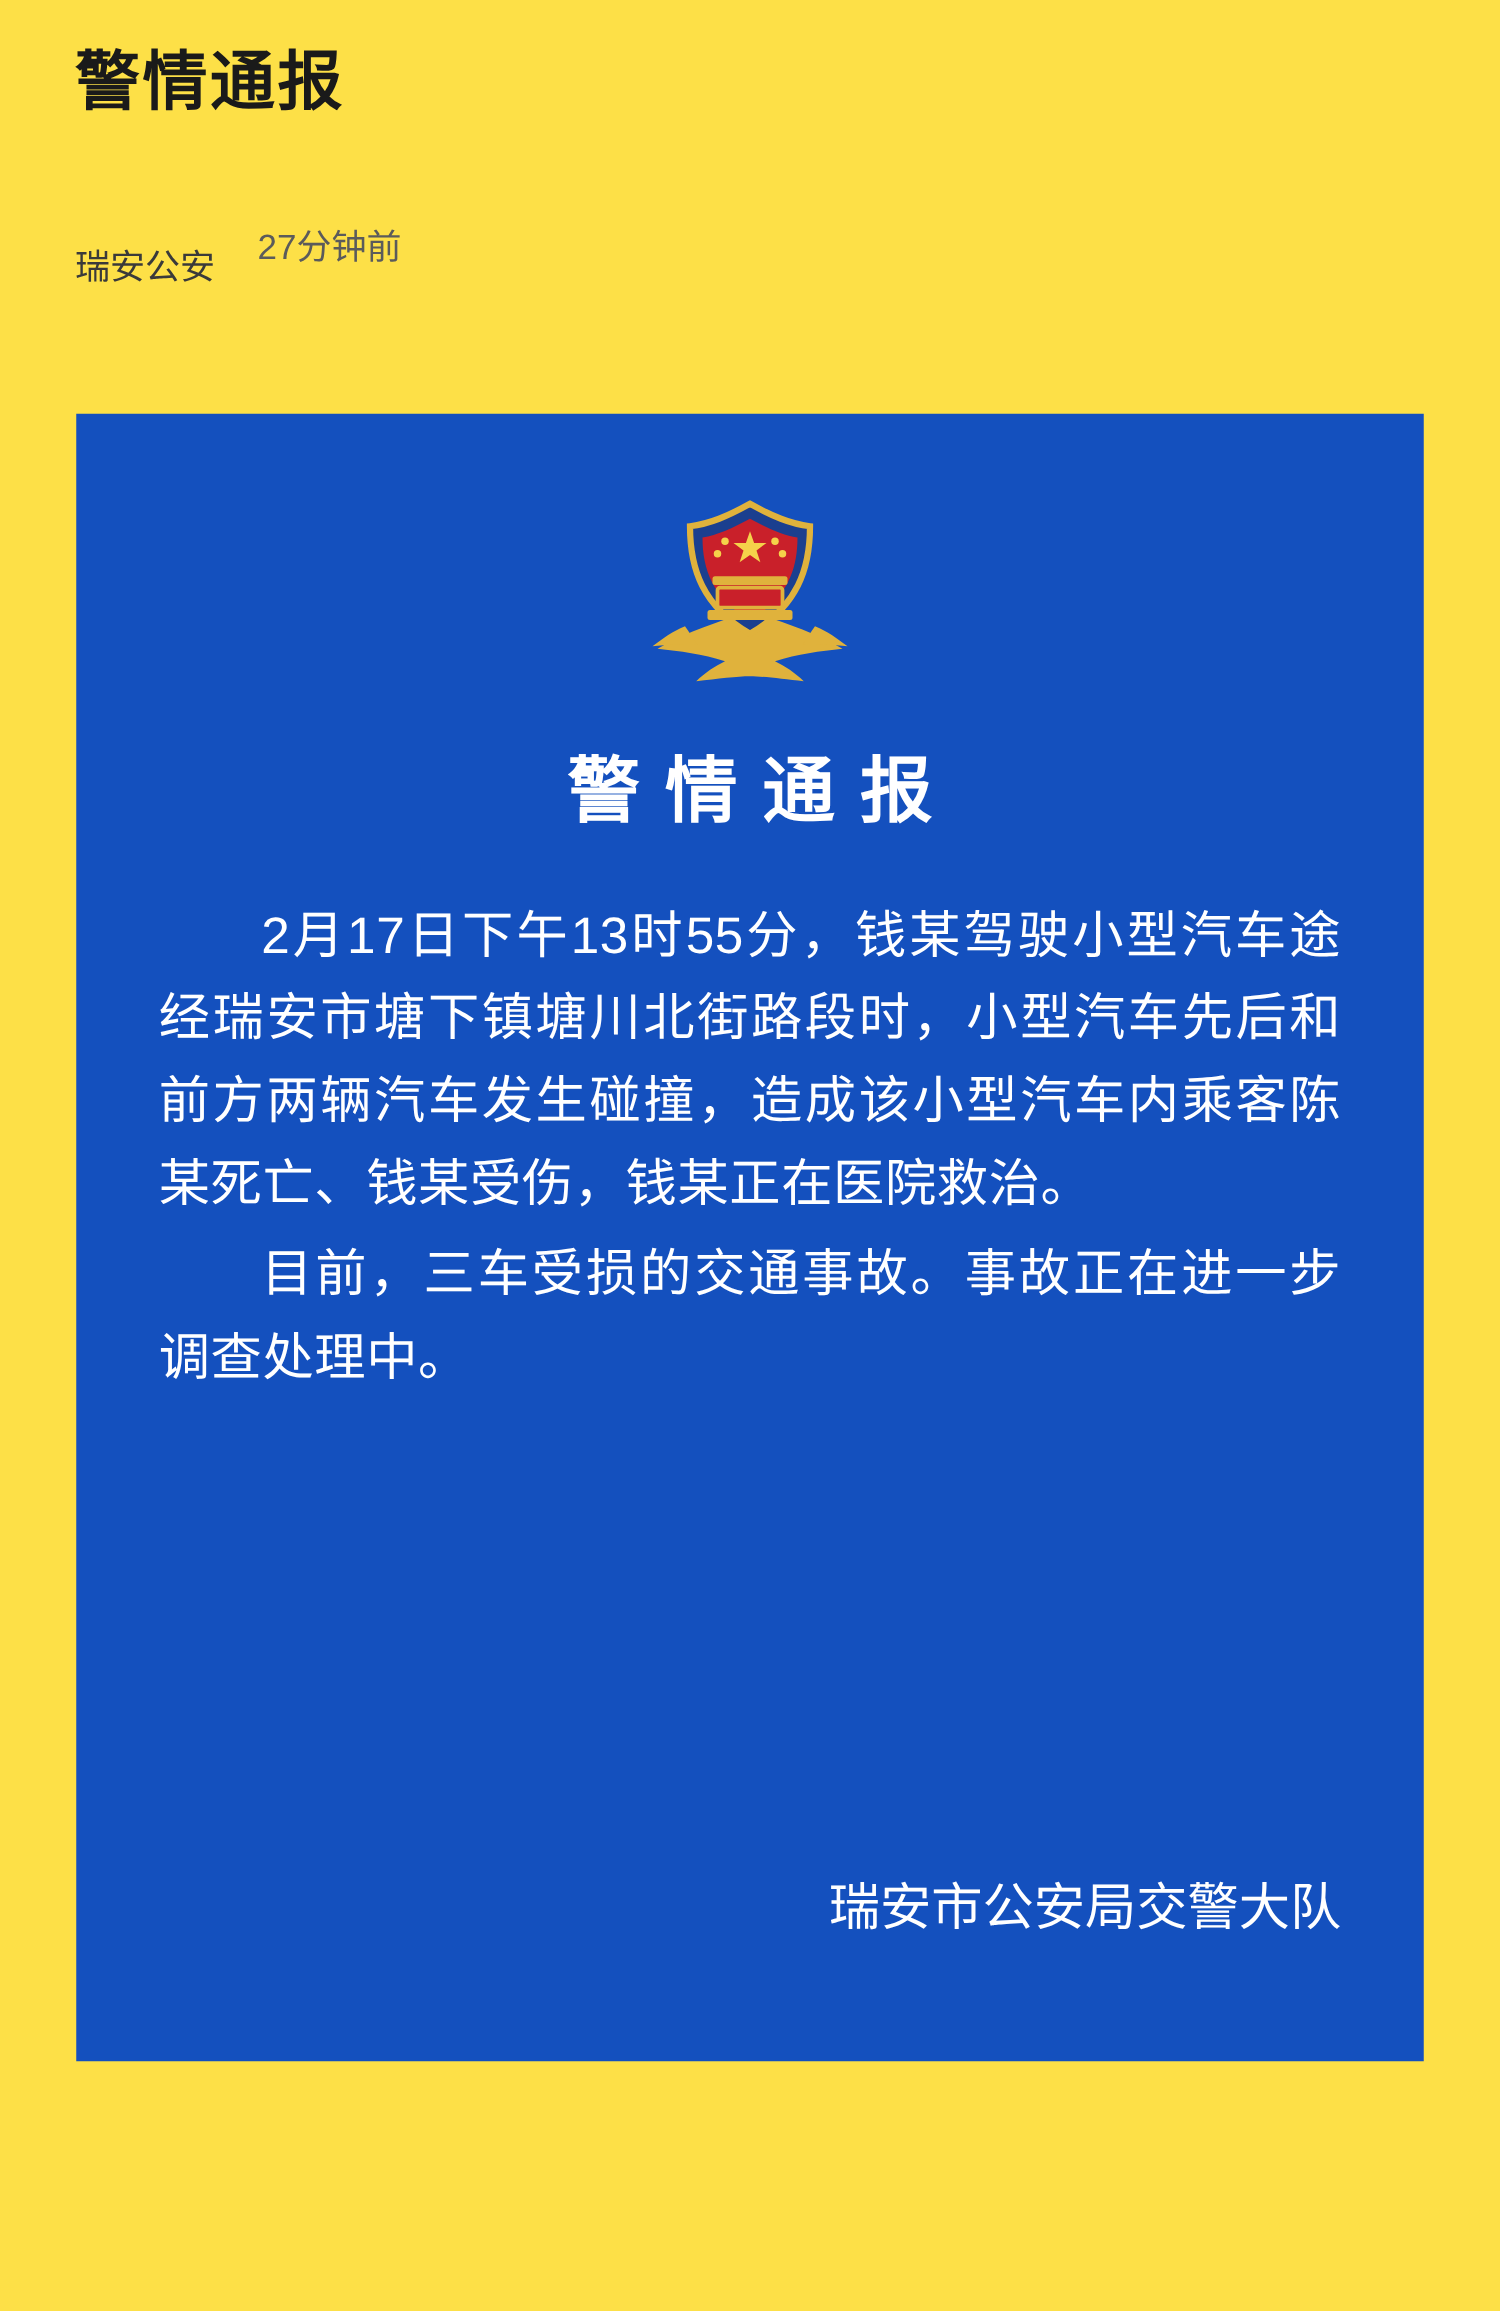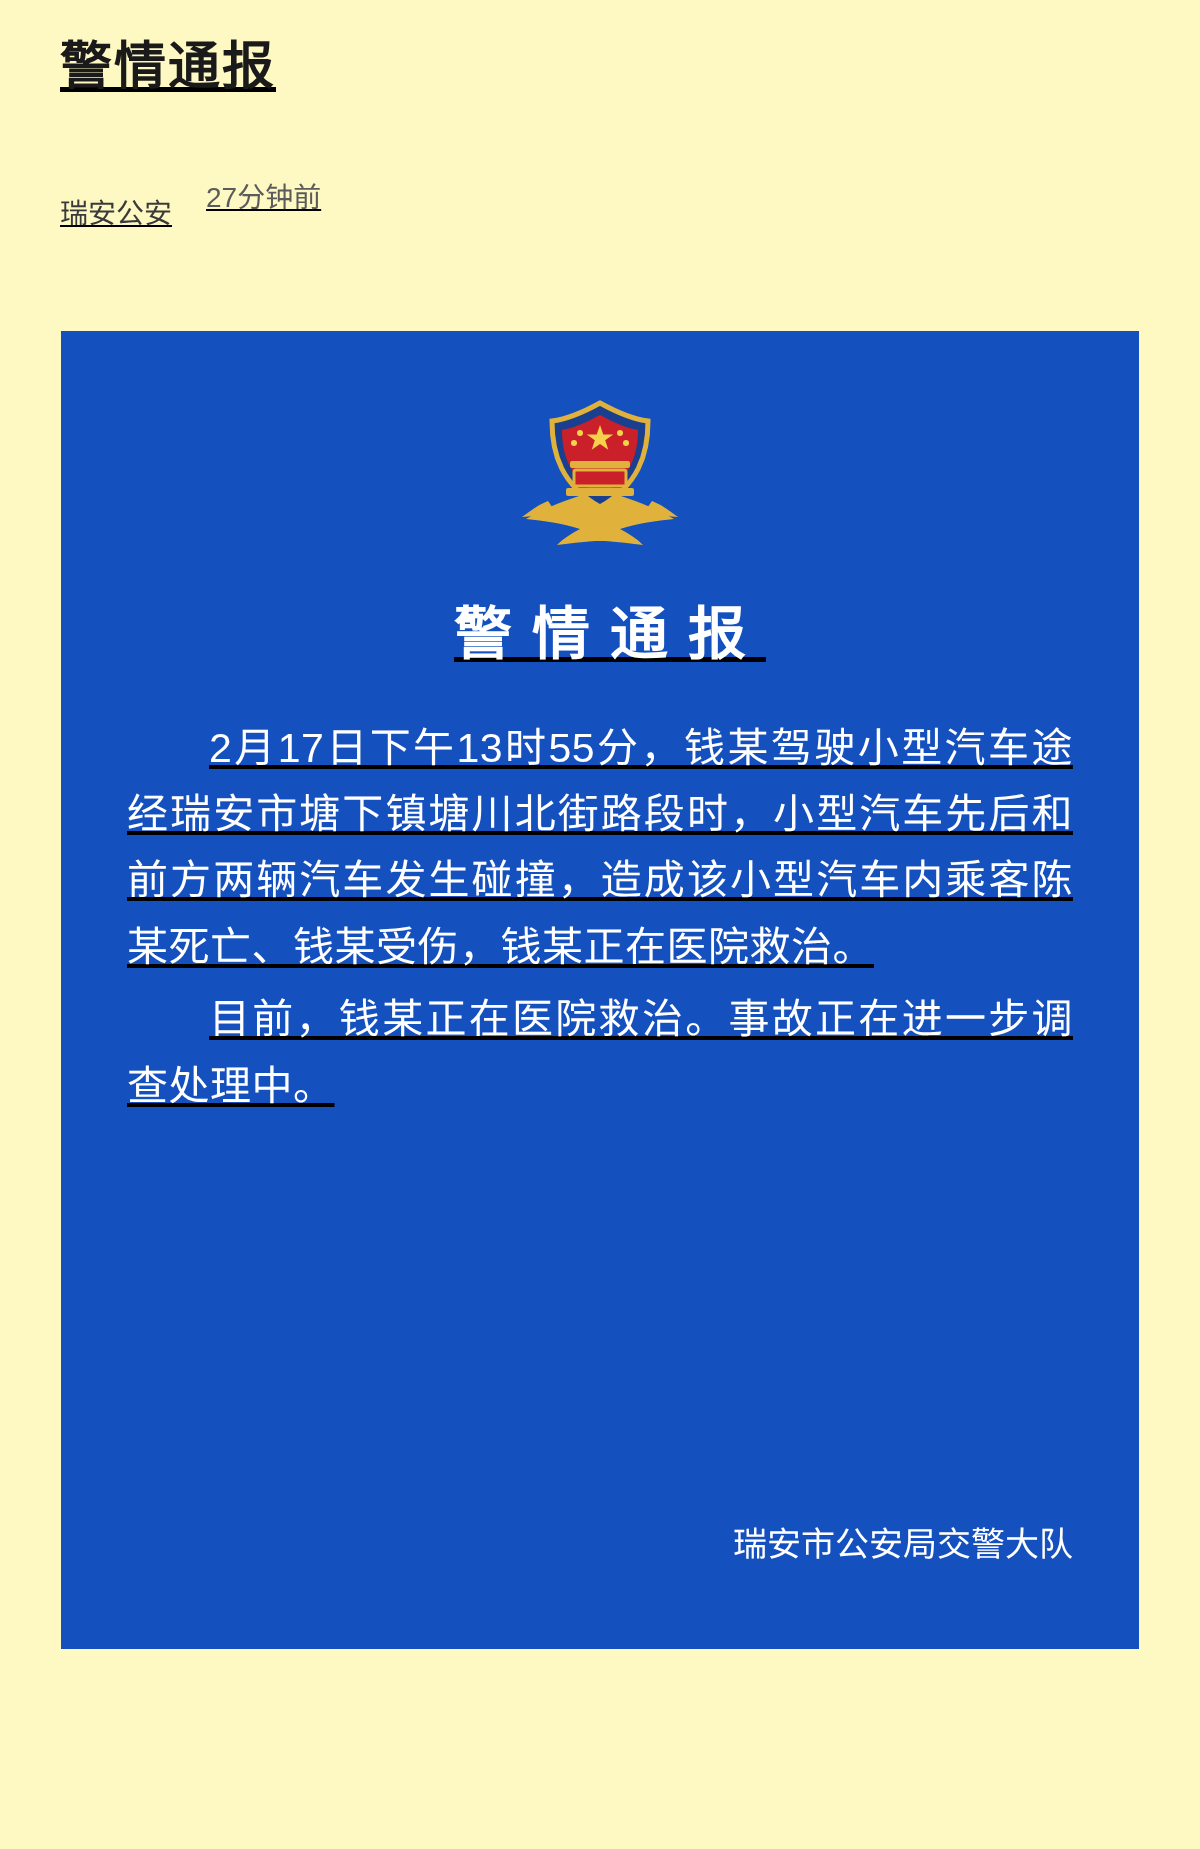--- a/index.html
+++ b/index.html
@@ -12,23 +12,22 @@
     height: 1849px;
     background: #ffffff;
     font-family: "Liberation Sans", "DejaVu Sans", sans-serif;
     overflow: hidden;
   }
 
   .page {
     position: relative;
     width: 1200px;
     height: 1849px;
-    background: #fef9c3;
+    background: #fde047;
     box-sizing: border-box;
-    text-decoration: underline;
   }
 
   
   .article-header {
     padding: 34px 60px 0 60px;
   }
   .article-title {
     font-size: 52px;
     font-weight: bold;
     color: #1a1a1a;
@@ -101,24 +100,24 @@
   }
   .poster-body p {
     margin: 0 0 6px 0;
     text-indent: 2em;
     text-align: justify;
   }
 
   .poster-sign {
     position: absolute;
     right: 66px;
-    bottom: 73px;
+    bottom: 84px;
     text-align: right;
     color: #ffffff;
-    font-size: 34px;
+    font-size: 41px;
     line-height: 1.85;
   }
   .sign-date {
     letter-spacing: 1px;
   }
 </style>
 </head>
 <body>
 
 <div class="page">
@@ -161,21 +160,21 @@
             <rect x="64" y="77" width="52" height="16" rx="2" fill="#c9202a" stroke="#e0b23c" stroke-width="3"></rect>
             <rect x="56" y="95" width="68" height="8" rx="2"></rect>
           </g>
         </svg>
       </div>
 
       <h2 class="poster-title">警情通报</h2>
 
       <div class="poster-body">
         <p>2月17日下午13时55分，钱某驾驶小型汽车途经瑞安市塘下镇塘川北街路段时，小型汽车先后和前方两辆汽车发生碰撞，造成该小型汽车内乘客陈某死亡、钱某受伤，钱某正在医院救治。</p>
-        <p>目前，钱某正在医院救治。事故正在进一步调查处理中。</p>
+        <p>目前，三车受损的交通事故。事故正在进一步调查处理中。</p>
       </div>
 
       <div class="poster-sign">
         <div class="sign-org">瑞安市公安局交警大队</div>
       </div>
 
     </div>
   </div>
 
 </div>

